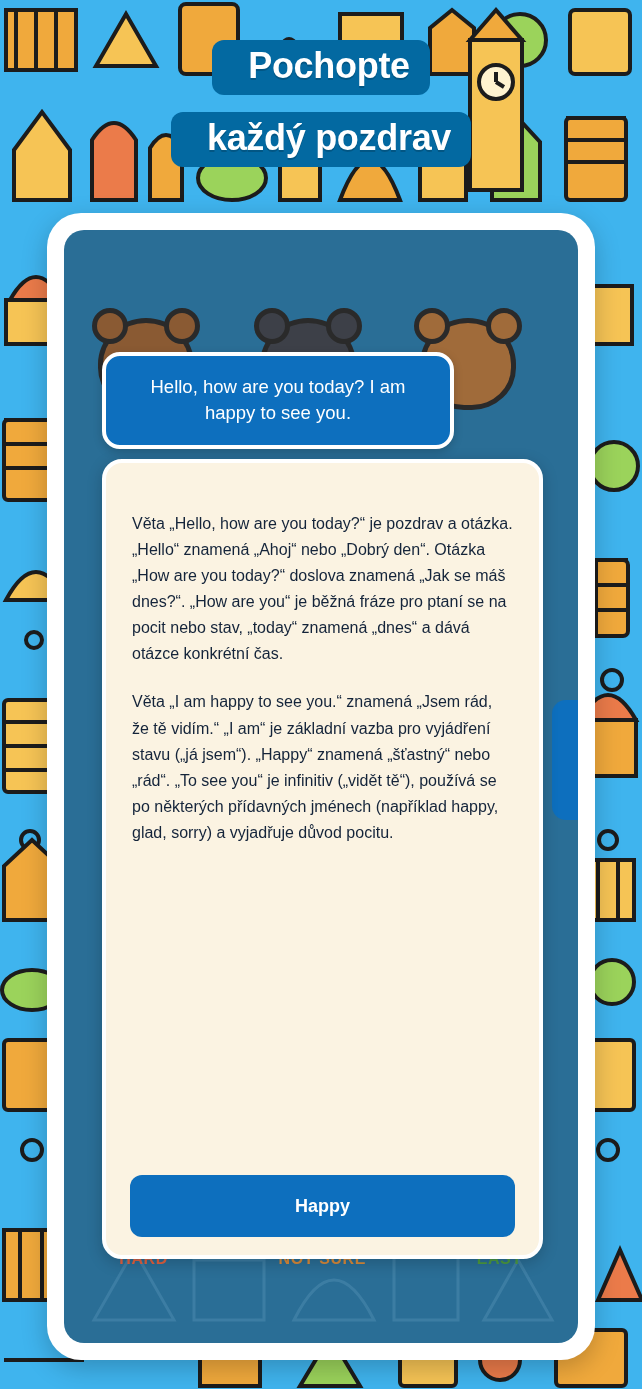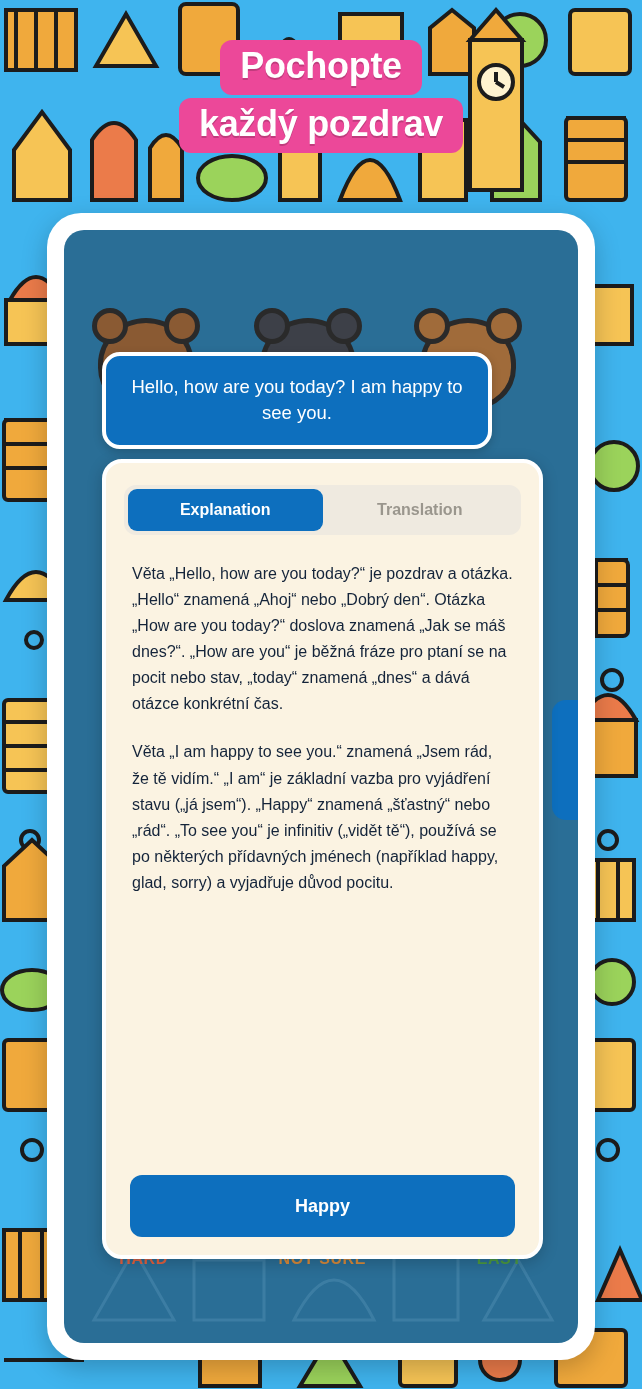--- a/index.html
+++ b/index.html
@@ -25,30 +25,30 @@
   .headline {
     position: absolute;
     top: 40px;
     left: 0;
     width: 642px;
     text-align: center;
     z-index: 20;
   }
   .headline .line {
     display: inline-block;
-    background: #ec4899;
+    background: #0369a1;
     color: #ffffff;
     font-size: 36px;
     font-weight: bold;
     line-height: 1.05;
-    padding: 7px 20px 10px 20px;
+    padding: 7px 20px 10px 36px;
     border-radius: 12px;
     letter-spacing: -0.3px;
     text-shadow: 0 2px 0 rgba(0,0,0,0.18);
-    margin-bottom: 3px;
+    margin-bottom: 17px;
   }
 
   
   #phone-frame {
     position: absolute;
     left: 47px;
     top: 213px;
     width: 548px;
     height: 1147px;
     background: #ffffff;
@@ -98,21 +98,21 @@
   #mascot-mid .ear   { background: #3D4048; }
   #mascot-right .head, #mascot-right .ear { background: #A06B3A; }
   .ear.l { left: -6px; }
   .ear.r { right: -6px; }
 
   
   #sentence-card {
     position: absolute;
     left: 38px;
     top: 122px;
-    width: 390px;
+    width: 352px;
     background: #0D6FBE;
     border: 4px solid #ffffff;
     border-radius: 18px;
     padding: 18px 22px;
     color: #ffffff;
     font-size: 18.5px;
     line-height: 1.42;
     text-align: center;
     z-index: 6;
     box-shadow: 0 3px 10px rgba(0,0,0,0.18);
@@ -355,24 +355,20 @@
       <span class="d-hard">HARD</span>
       <span class="d-notsure">NOT SURE</span>
       <span class="d-easy">EASY</span>
     </div>
 
     <div id="sentence-card">
       <span>Hello, how are you today? I am happy to see you.</span>
     </div>
 
     <div id="explanation-modal">
-      <div id="tab-bar">
-        <div class="tab active">Explanation</div>
-        <div class="tab">Translation</div>
-      </div>
 
       <div id="explanation-body">
         <p>Věta „Hello, how are you today?“ je pozdrav a otázka. „Hello“ znamená „Ahoj“ nebo „Dobrý den“. Otázka „How are you today?“ doslova znamená „Jak se máš dnes?“. „How are you“ je běžná fráze pro ptaní se na pocit nebo stav, „today“ znamená „dnes“ a dává otázce konkrétní čas.</p>
         <p>Věta „I am happy to see you.“ znamená „Jsem rád, že tě vidím.“ „I am“ je základní vazba pro vyjádření stavu („já jsem“). „Happy“ znamená „šťastný“ nebo „rád“. „To see you“ je infinitiv („vidět tě“), používá se po některých přídavných jménech (například happy, glad, sorry) a vyjadřuje důvod pocitu.</p>
       </div>
 
       <button id="close-button">Happy</button>
     </div>
 
   </div>

